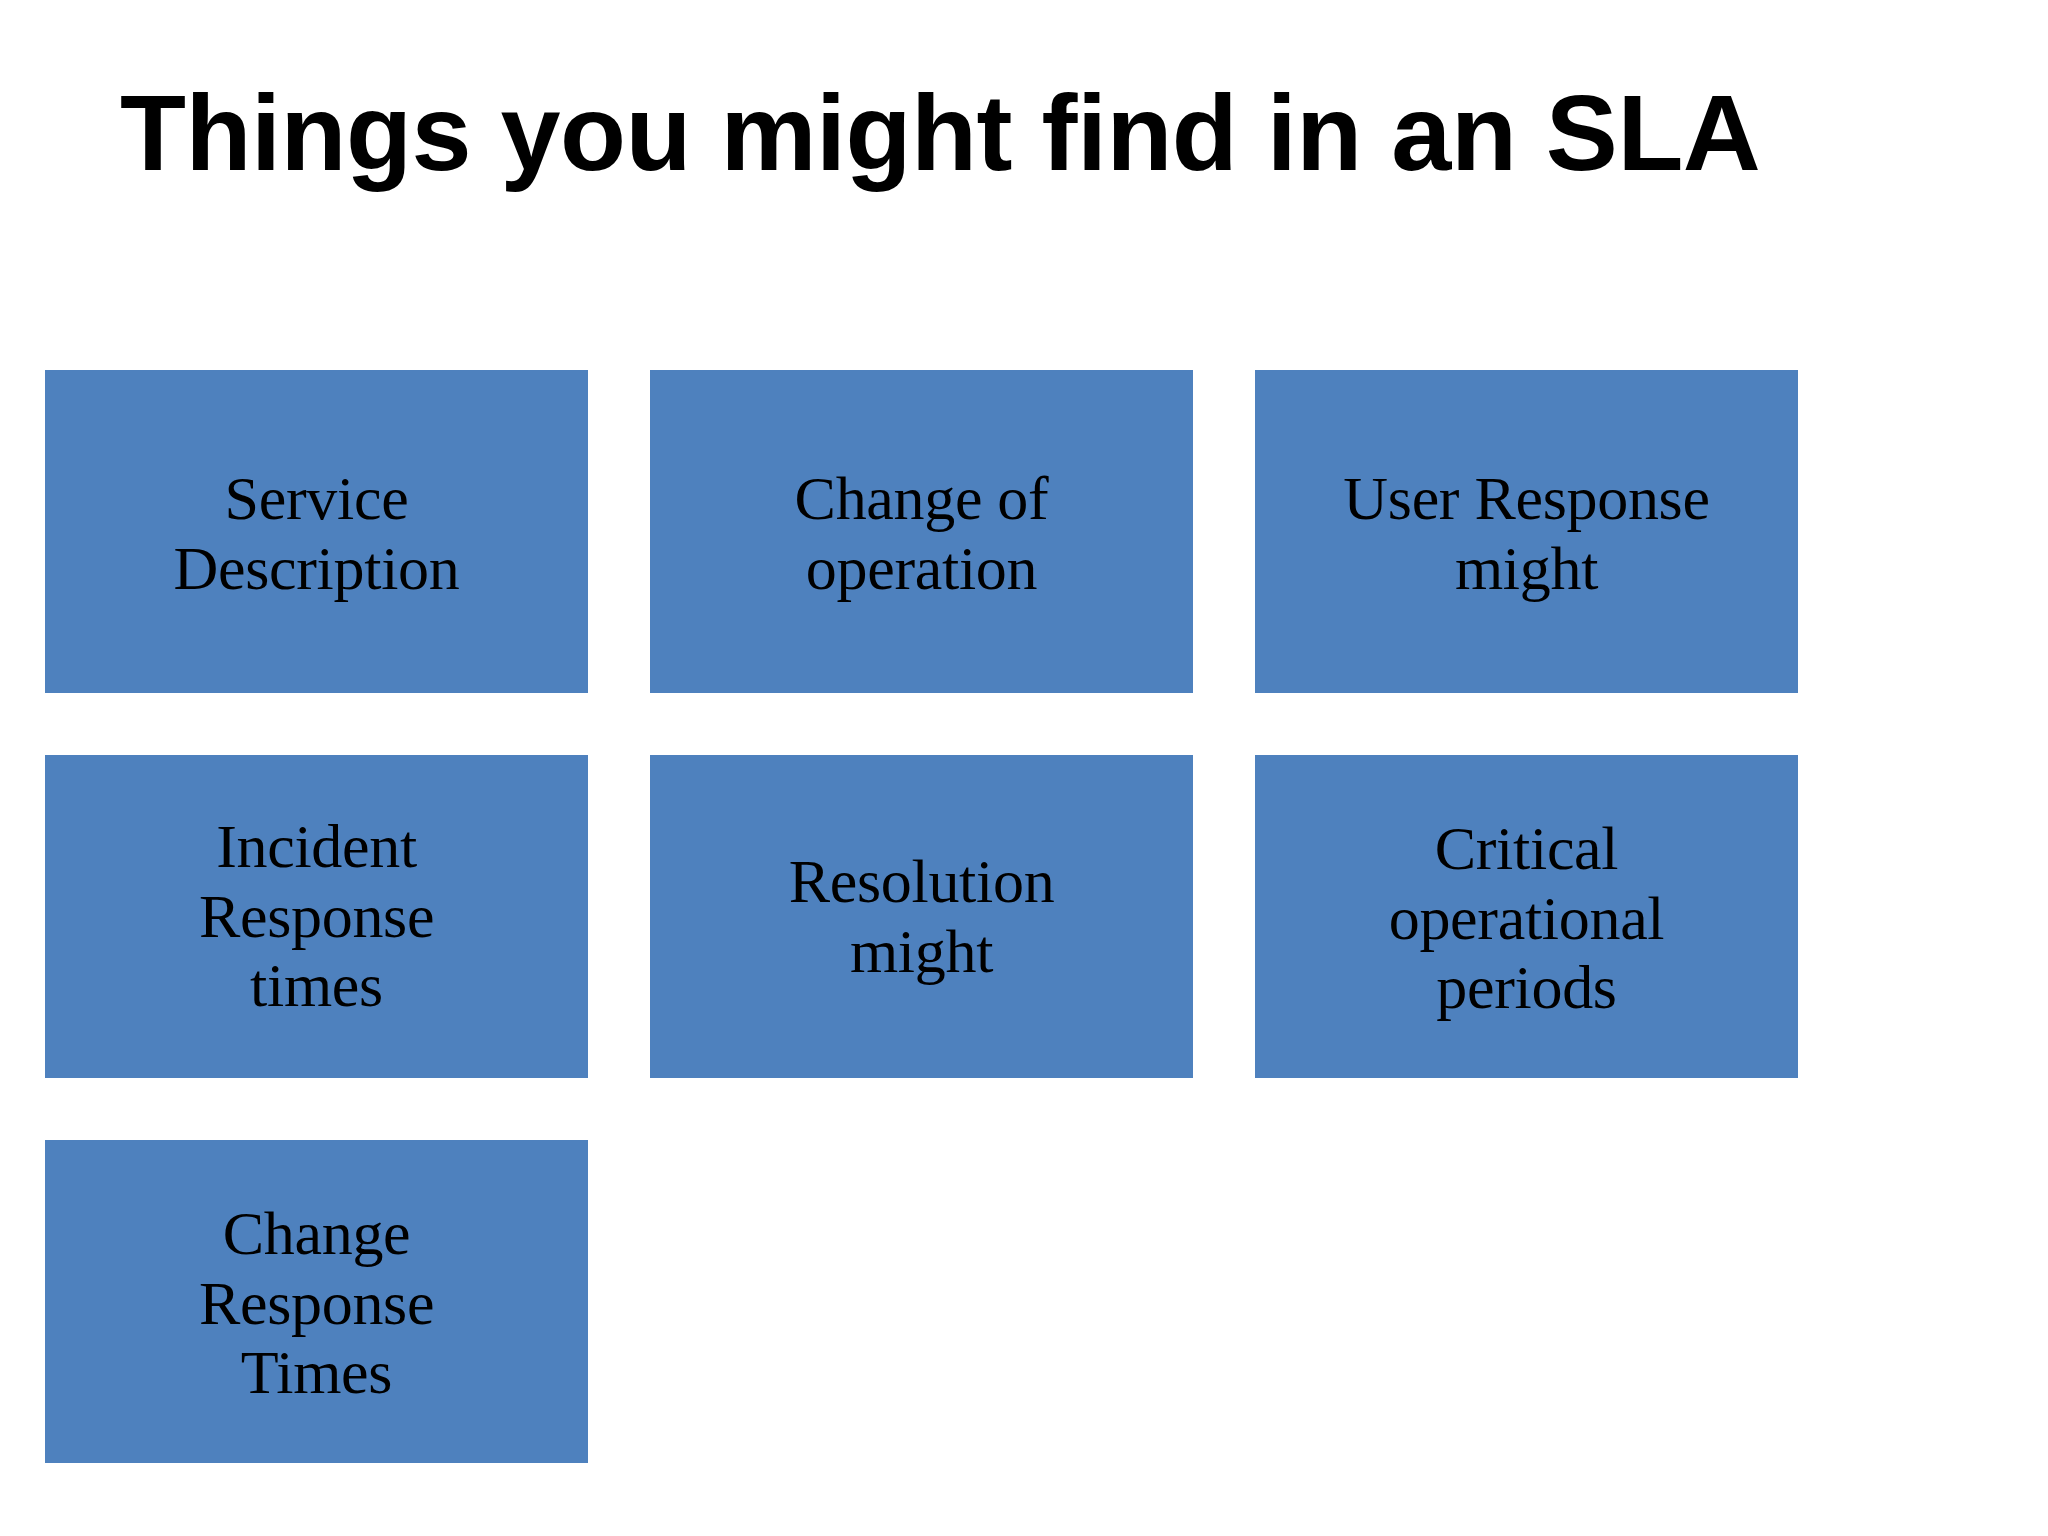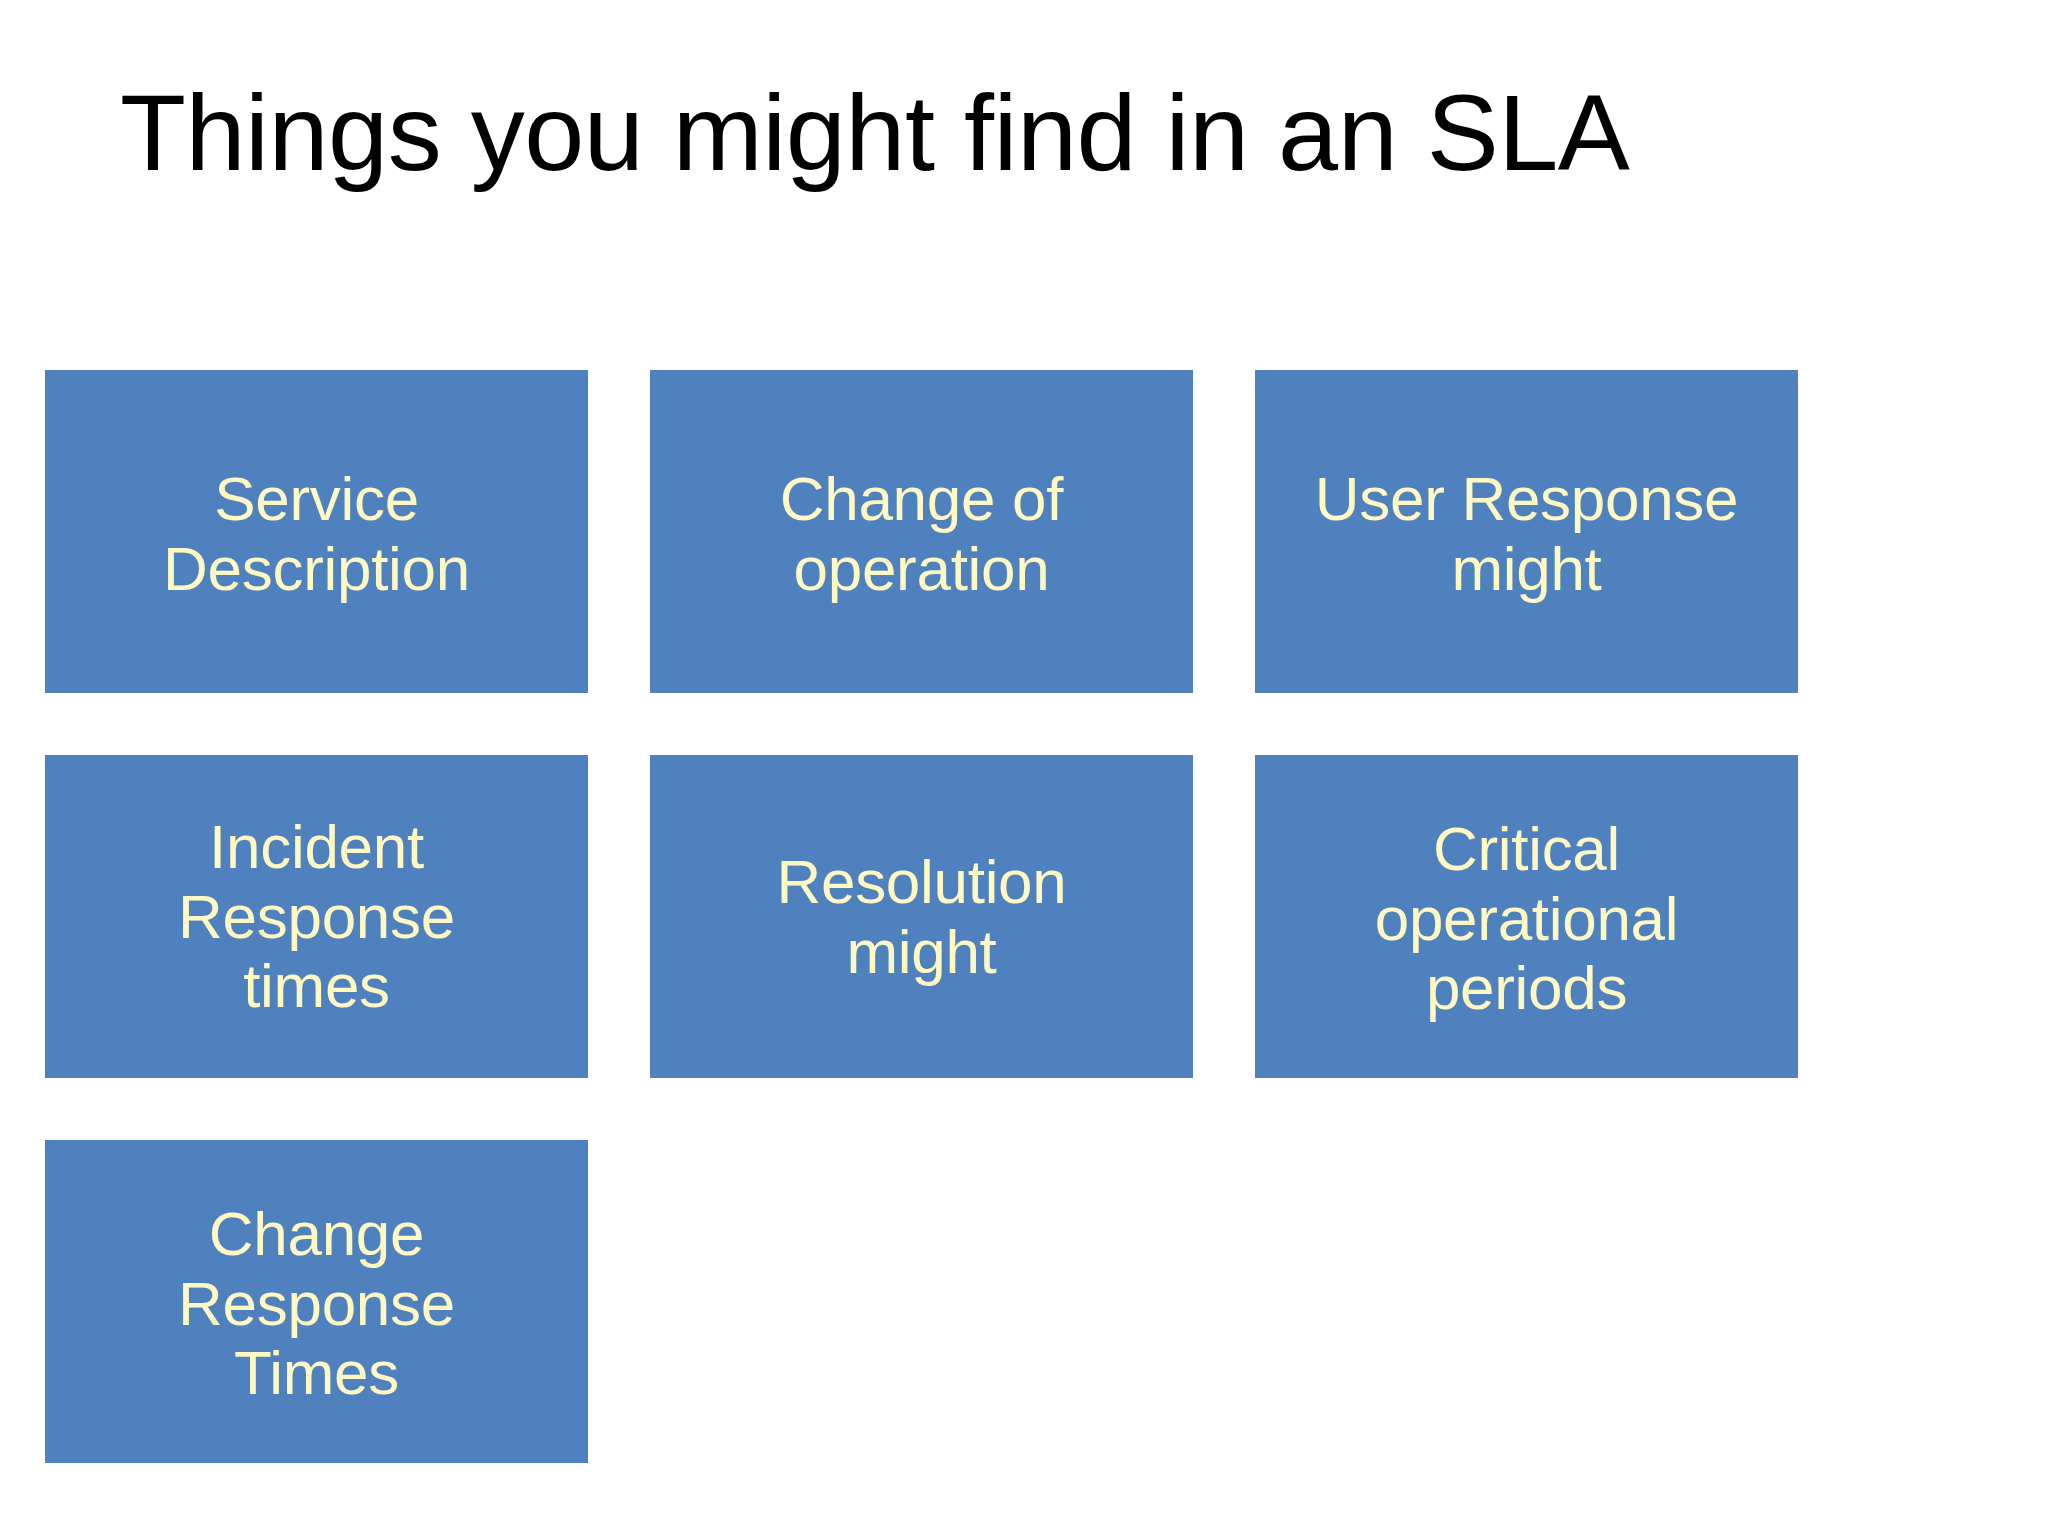--- a/index.html
+++ b/index.html
@@ -25,21 +25,21 @@
 
   
   .slide-title {
     position: absolute;
     left: 120px;
     top: 70px;
     width: 1820px;
     height: 150px;
     font-family: "Liberation Sans", sans-serif;
     font-size: 108px;
-    font-weight: 400;
+    font-weight: 700;
     line-height: 126px;
     color: #000000;
     letter-spacing: -0.5px;
     white-space: nowrap;
   }
 
   
   .grid {
     position: absolute;
     left: 45px;
@@ -57,22 +57,22 @@
     background: #4E81BE;
     display: flex;
     align-items: center;
     justify-content: center;
     text-align: center;
     padding: 6px 10px;
     box-sizing: border-box;
   }
 
   .card-label {
-    color: #fef9c3;
-    font-family: Liberation Sans, sans-serif;
+    color: #000000;
+    font-family: Liberation Serif, serif;
     font-size: 62px;
     font-weight: 400;
     line-height: 1.12;
     letter-spacing: -0.3px;
     white-space: pre-line;
   }
 
   
   .card.r1c1 .card-label,
   .card.r1c2 .card-label,

